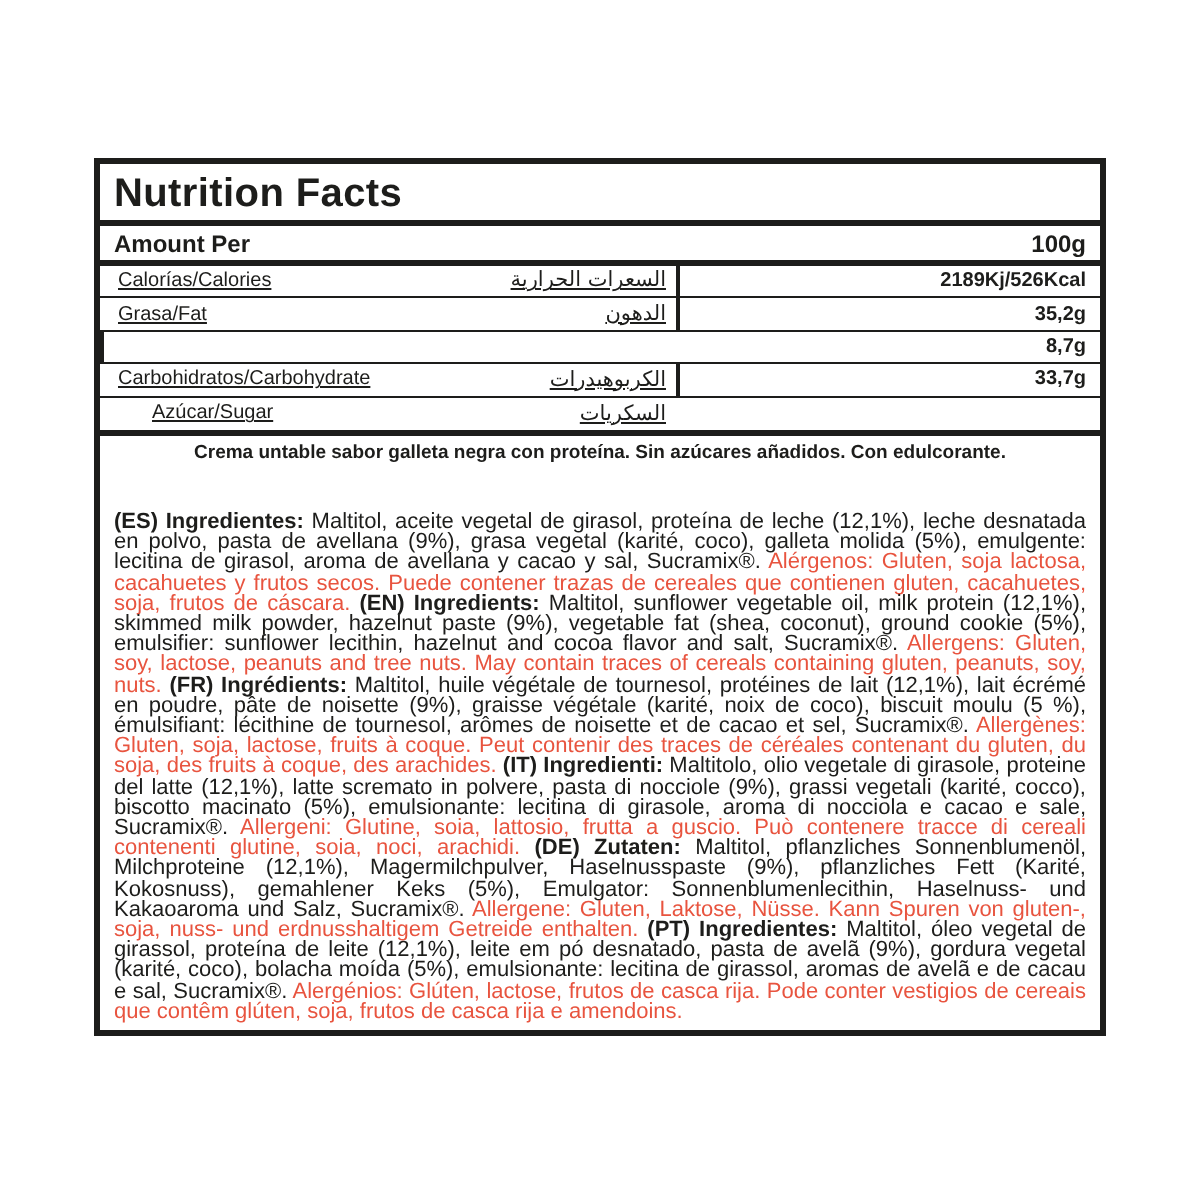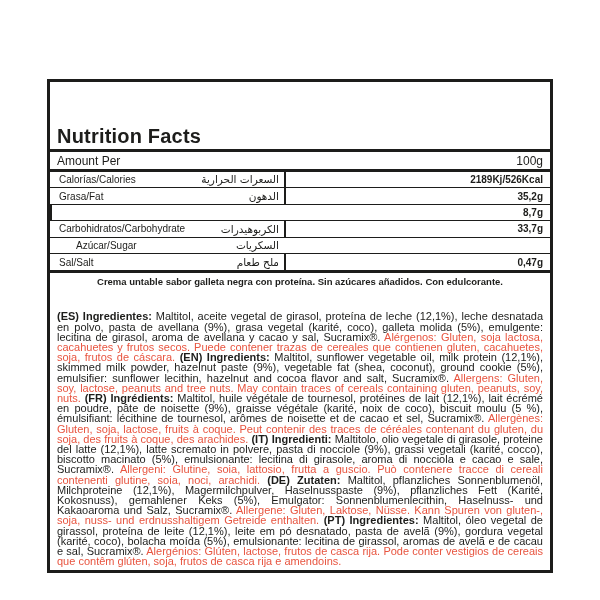--- a/index.html
+++ b/index.html
@@ -12,35 +12,36 @@
     font-family:"Liberation Sans",sans-serif;color:var(--ink);}
   .page{position:relative;width:600px;height:600px;background:var(--bg);}
 
   .label-box{
     position:absolute;left:47px;top:79px;width:506px;min-height:399px;
     border:3px solid var(--ink);background:var(--bg);
     display:flex;flex-direction:column;
   }
   .title{
     font-size:20px;font-weight:bold;letter-spacing:.2px;
-    padding:4px 7px 2px 7px;line-height:22px;margin-top:39px;
+    padding:4px 7px 2px 7px;line-height:22px;
   }
   .bar{height:3px;background:var(--ink);}
   .amount-row{
     display:flex;justify-content:space-between;align-items:center;
-    font-weight:normal;font-size:12px;padding:2px 7px;height:17px;
+    font-weight:bold;font-size:12px;padding:2px 7px;height:17px;
   }
 
   
   .rows{display:flex;flex-direction:column;}
   .nrow{display:flex;align-items:stretch;height:16.4px;border-bottom:1px solid var(--ink);}
   .nrow:last-child{border-bottom:none;}
   .cell-left{
-    width:234px;display:flex;justify-content:space-between;align-items:center;
+    width:288px;display:flex;justify-content:space-between;align-items:center;
     padding:0 5px 0 9px;
+    text-decoration:underline;
   }
   .lat{font-size:10px;}
   .indent .lat{padding-left:17px;}
   .ara{font-family:"DejaVu Sans",sans-serif;font-size:10.5px;line-height:1;margin-left:33px;}
   .cell-right{
     flex:1;border-left:2px solid var(--ink);
     display:flex;align-items:center;justify-content:flex-end;
     padding-right:7px;font-size:10px;font-weight:600;
   }
 
@@ -94,27 +95,20 @@
             <span class="ara" dir="rtl">الكربوهيدرات</span>
           </div>
           <div class="cell-right">33,7g</div>
         </div>
         <div class="nrow indent">
           <div class="cell-left">
             <span class="lat">Azúcar/Sugar</span>
             <span class="ara" dir="rtl">السكريات</span>
           </div>
         </div>
-        <div class="nrow">
-          <div class="cell-left">
-            <span class="lat">Sal/Salt</span>
-            <span class="ara" dir="rtl">ملح طعام</span>
-          </div>
-          <div class="cell-right">0,47g</div>
-        </div>
       </div>
 
     <div class="bar"></div>
 
     <div class="description">Crema untable sabor galleta negra con proteína. Sin azúcares añadidos. Con edulcorante.</div>
 
     <p class="ingredients" id="ingredients"><span class="seg-bold">(ES) Ingredientes: </span><span class="seg-normal">Maltitol, aceite vegetal de girasol, proteína de leche (12,1%), leche desnatada en polvo, pasta de avellana (9%), grasa vegetal (karité, coco), galleta molida (5%), emulgente: lecitina de girasol, aroma de avellana y cacao y sal, Sucramix®. </span><span class="seg-red">Alérgenos: Gluten, soja lactosa, cacahuetes y frutos secos. Puede contener trazas de cereales que contienen gluten, cacahuetes, soja, frutos de cáscara. </span><span class="seg-bold">(EN) Ingredients: </span><span class="seg-normal">Maltitol, sunflower vegetable oil, milk protein (12,1%), skimmed milk powder, hazelnut paste (9%), vegetable fat (shea, coconut), ground cookie (5%), emulsifier: sunflower lecithin, hazelnut and cocoa flavor and salt, Sucramix®. </span><span class="seg-red">Allergens: Gluten, soy, lactose, peanuts and tree nuts. May contain traces of cereals containing gluten, peanuts, soy, nuts. </span><span class="seg-bold">(FR) Ingrédients: </span><span class="seg-normal">Maltitol, huile végétale de tournesol, protéines de lait (12,1%), lait écrémé en poudre, pâte de noisette (9%), graisse végétale (karité, noix de coco), biscuit moulu (5 %), émulsifiant: lécithine de tournesol, arômes de noisette et de cacao et sel, Sucramix®. </span><span class="seg-red">Allergènes: Gluten, soja, lactose, fruits à coque. Peut contenir des traces de céréales contenant du gluten, du soja, des fruits à coque, des arachides. </span><span class="seg-bold">(IT) Ingredienti: </span><span class="seg-normal">Maltitolo, olio vegetale di girasole, proteine del latte (12,1%), latte scremato in polvere, pasta di nocciole (9%), grassi vegetali (karité, cocco), biscotto macinato (5%), emulsionante: lecitina di girasole, aroma di nocciola e cacao e sale, Sucramix®. </span><span class="seg-red">Allergeni: Glutine, soia, lattosio, frutta a guscio. Può contenere tracce di cereali contenenti glutine, soia, noci, arachidi. </span><span class="seg-bold">(DE) Zutaten: </span><span class="seg-normal">Maltitol, pflanzliches Sonnenblumenöl, Milchproteine (12,1%), Magermilchpulver, Haselnusspaste (9%), pflanzliches Fett (Karité, Kokosnuss), gemahlener Keks (5%), Emulgator: Sonnenblumenlecithin, Haselnuss- und Kakaoaroma und Salz, Sucramix®. </span><span class="seg-red">Allergene: Gluten, Laktose, Nüsse. Kann Spuren von gluten-, soja, nuss- und erdnusshaltigem Getreide enthalten. </span><span class="seg-bold">(PT) Ingredientes: </span><span class="seg-normal">Maltitol, óleo vegetal de girassol, proteína de leite (12,1%), leite em pó desnatado, pasta de avelã (9%), gordura vegetal (karité, coco), bolacha moída (5%), emulsionante: lecitina de girassol, aromas de avelã e de cacau e sal, Sucramix®. </span><span class="seg-red">Alergénios: Glúten, lactose, frutos de casca rija. Pode conter vestigios de cereais que contêm glúten, soja, frutos de casca rija e amendoins.</span></p>
   </div>
 </div>
 

